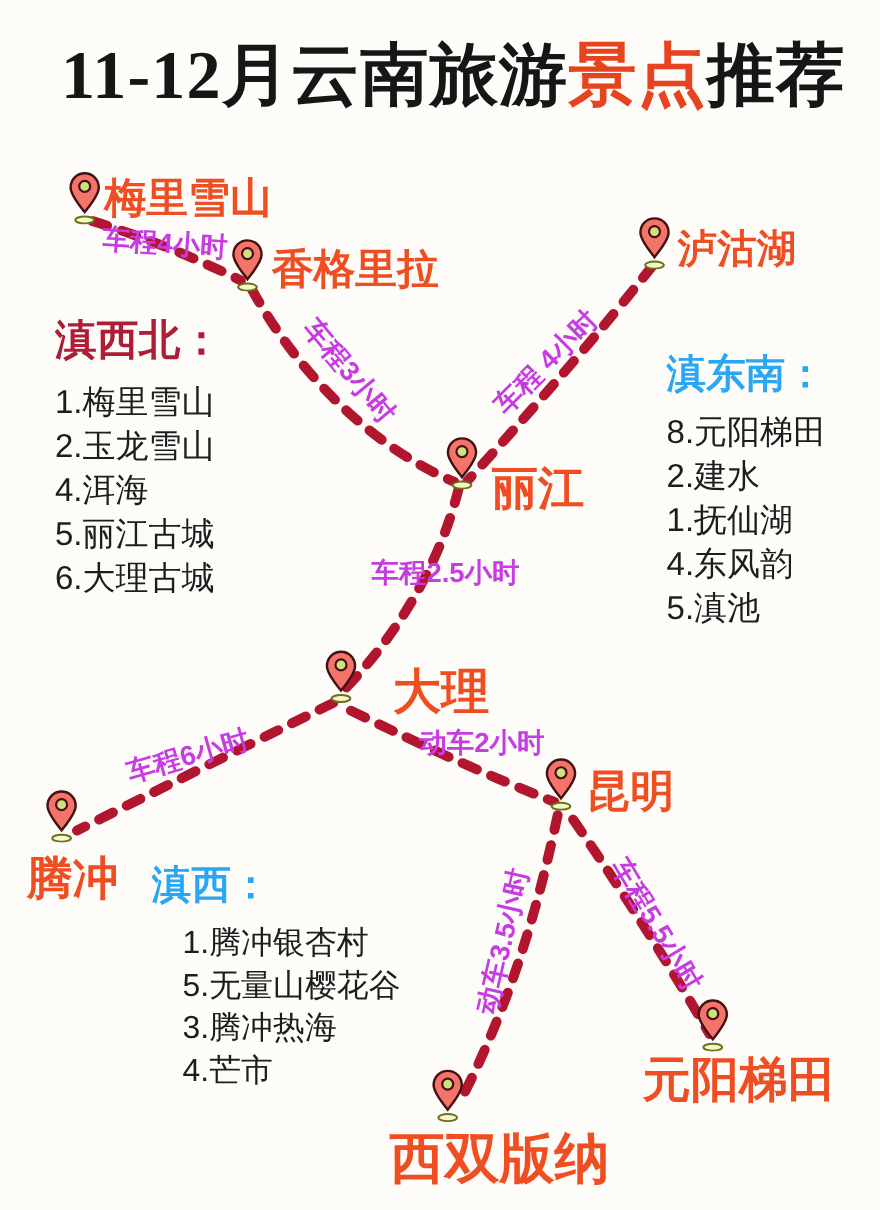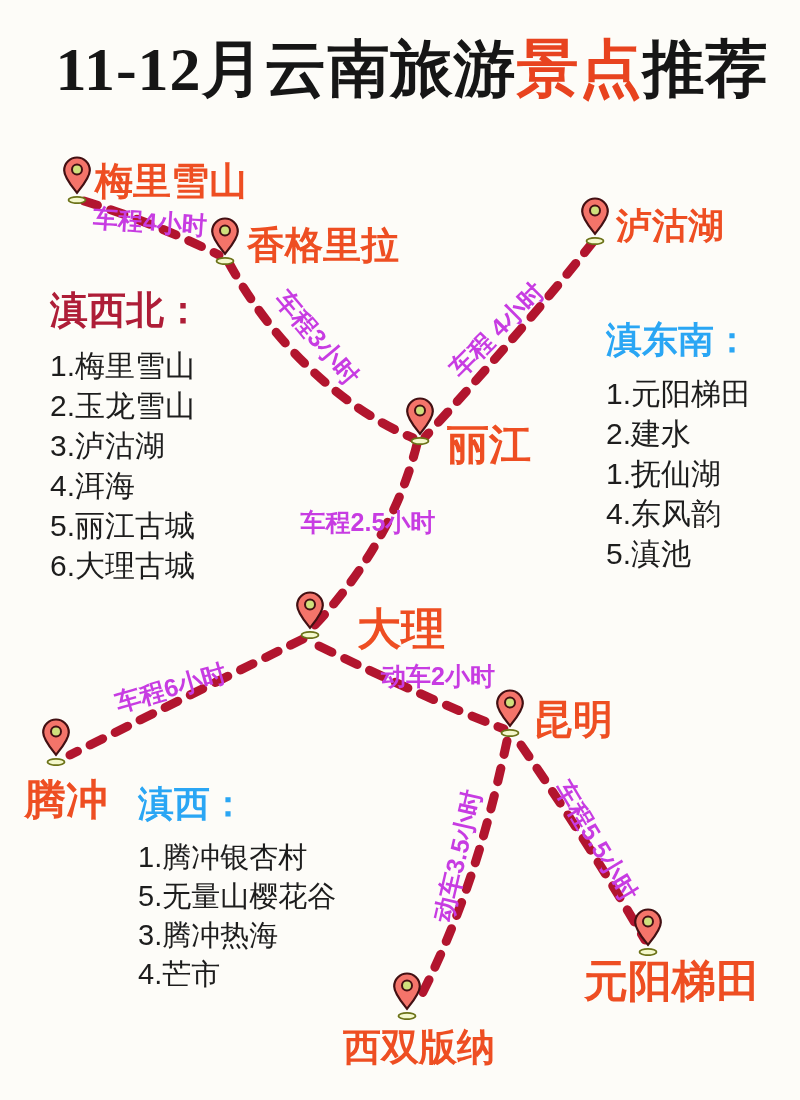--- a/index.html
+++ b/index.html
@@ -49,21 +49,21 @@
     margin:0 0 14px 0;font-weight:700;line-height:1.1;
     font-family:"Liberation Sans", sans-serif;
   }
   .region.nw h2{color:#ae1d37;font-size:38px;}
   .region.blue h2{color:#2aa6f4;font-size:36px;}
   .region ul{list-style:none;margin:0;padding:0;}
   .region li{
     color:#1d1d1d;font-size:30px;font-weight:500;
     line-height:40px;white-space:nowrap;
   }
-  .region.west li{line-height:39px;font-size:29px;}
+  .region.west li{line-height:39px;font-size:29px;margin-left:28px;}
 </style>
 </head>
 <body>
 
 <div class="canvas">
 
   <svg width="0" height="0" style="position:absolute" aria-hidden="true">
     <defs>
       <symbol id="pin-shape" viewBox="0 0 32 48">
         <ellipse cx="16" cy="44" rx="8.5" ry="3.2" fill="#f4f8cc" stroke="#6b7218" stroke-width="1.8"></ellipse>
@@ -115,47 +115,46 @@
     </svg>
 
   <div class="city-label" style="left:95px;top:162px;font-size:38px">梅里雪山</div>
   <div class="city-label" style="left:247px;top:226px;font-size:38px">香格里拉</div>
   <div class="city-label" style="left:447px;top:424px;font-size:42px">丽江</div>
   <div class="city-label" style="left:616px;top:208px;font-size:36px">泸沽湖</div>
   <div class="city-label" style="left:357px;top:608px;font-size:44px">大理</div>
   <div class="city-label" style="left:24px;top:779px;font-size:42px">腾冲</div>
   <div class="city-label" style="left:533px;top:700px;font-size:40px">昆明</div>
   <div class="city-label" style="left:584px;top:960px;font-size:44px">元阳梯田</div>
-  <div class="city-label" style="left:343px;top:1028px;font-size:38px">西双版纳</div>
+  <div class="city-label" style="left:354px;top:1028px;font-size:50px">西双版纳</div>
 
   <div class="route-label" style="left:150px;top:222px;transform:translate(-50%,-50%) rotate(4deg)">车程4小时</div>
   <div class="route-label" style="left:317px;top:338px;transform:translate(-50%,-50%) rotate(50deg)">车程3小时</div>
   <div class="route-label" style="left:497px;top:330px;transform:translate(-50%,-50%) rotate(-45deg)">车程 4小时</div>
-  <div class="route-label" style="left:368px;top:522px;transform:translate(-50%,-50%)">车程2.5小时</div>
+  <div class="route-label" style="left:405px;top:522px;transform:translate(-50%,-50%)">车程2.5小时</div>
   <div class="route-label" style="left:438px;top:676px;transform:translate(-50%,-50%)">动车2小时</div>
   <div class="route-label" style="left:171px;top:688px;transform:translate(-50%,-50%) rotate(-16deg)">车程6小时</div>
   <div class="route-label" style="left:458px;top:856px;transform:translate(-50%,-50%) rotate(-77deg)">动车3.5小时</div>
   <div class="route-label" style="left:596px;top:841px;transform:translate(-50%,-50%) rotate(59deg)">车程5.5小时</div>
 
   <div class="region nw" style="left:50px;top:290px">
     <h2>滇西北：</h2>
     <ul>
       <li>1.梅里雪山</li>
       <li>2.玉龙雪山</li>
-      <li>3.泸沽湖</li>
       <li>4.洱海</li>
       <li>5.丽江古城</li>
       <li>6.大理古城</li>
     </ul>
   </div>
 
   <div class="region blue" style="left:606px;top:320px">
     <h2>滇东南：</h2>
     <ul>
-      <li>1.元阳梯田</li>
+      <li>8.元阳梯田</li>
       <li>2.建水</li>
       <li>1.抚仙湖</li>
       <li>4.东风韵</li>
       <li>5.滇池</li>
     </ul>
   </div>
 
   <div class="region blue west" style="left:138px;top:784px">
     <h2>滇西：</h2>
     <ul>

